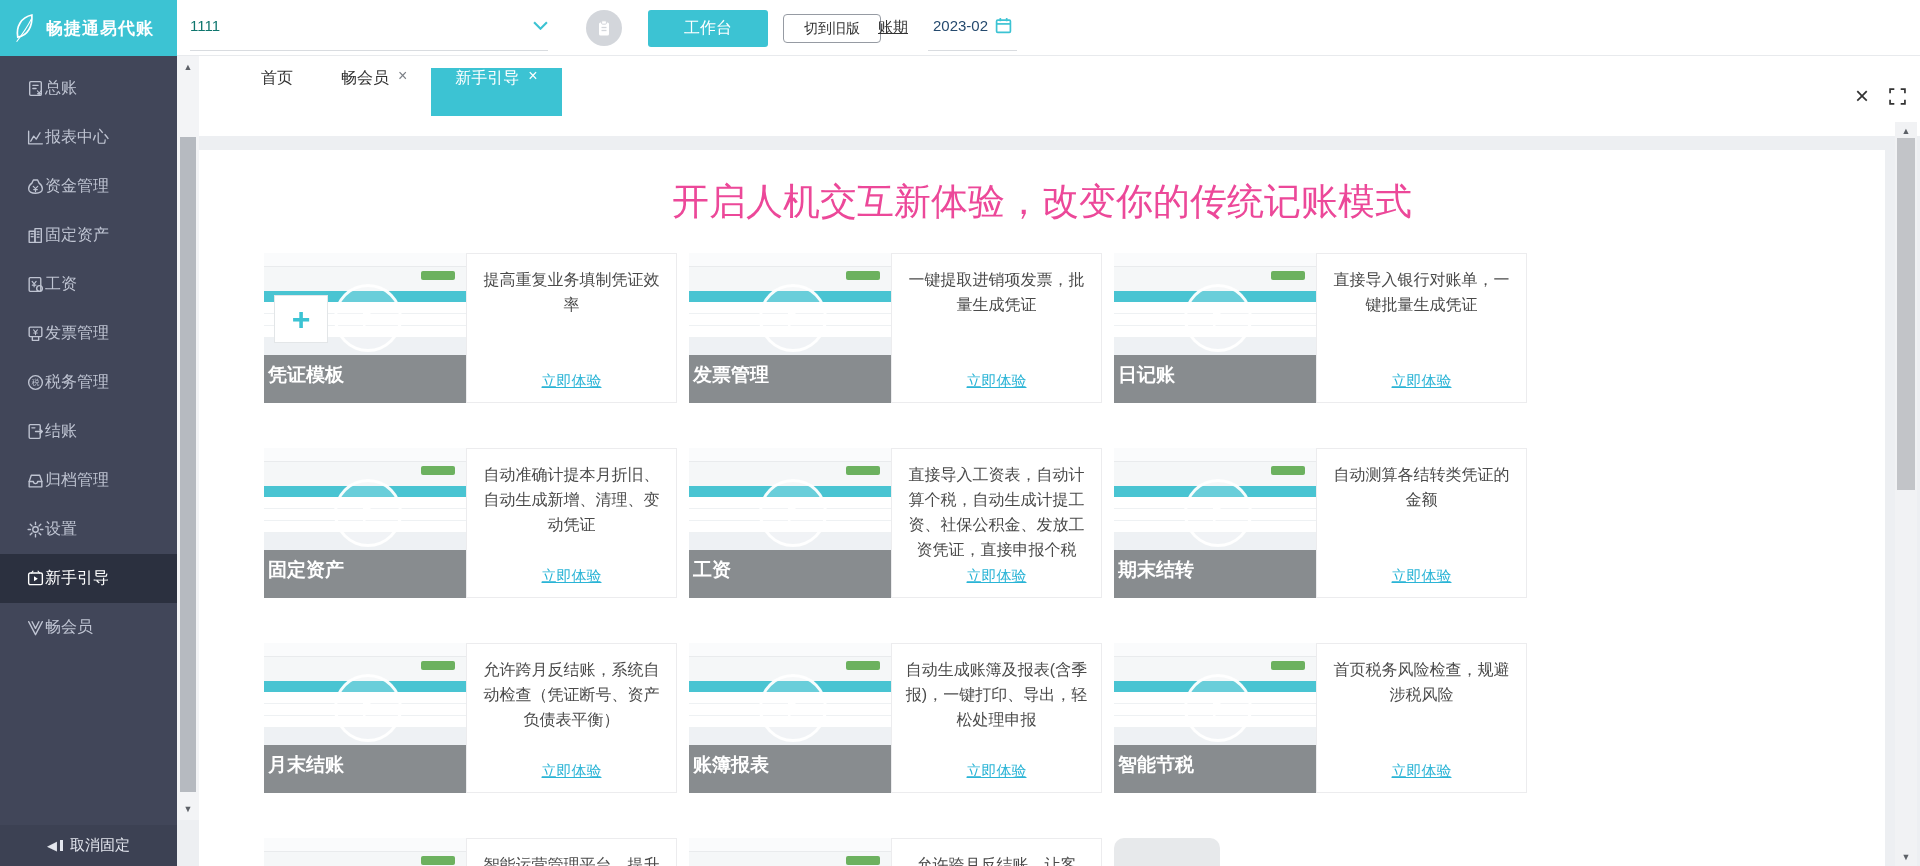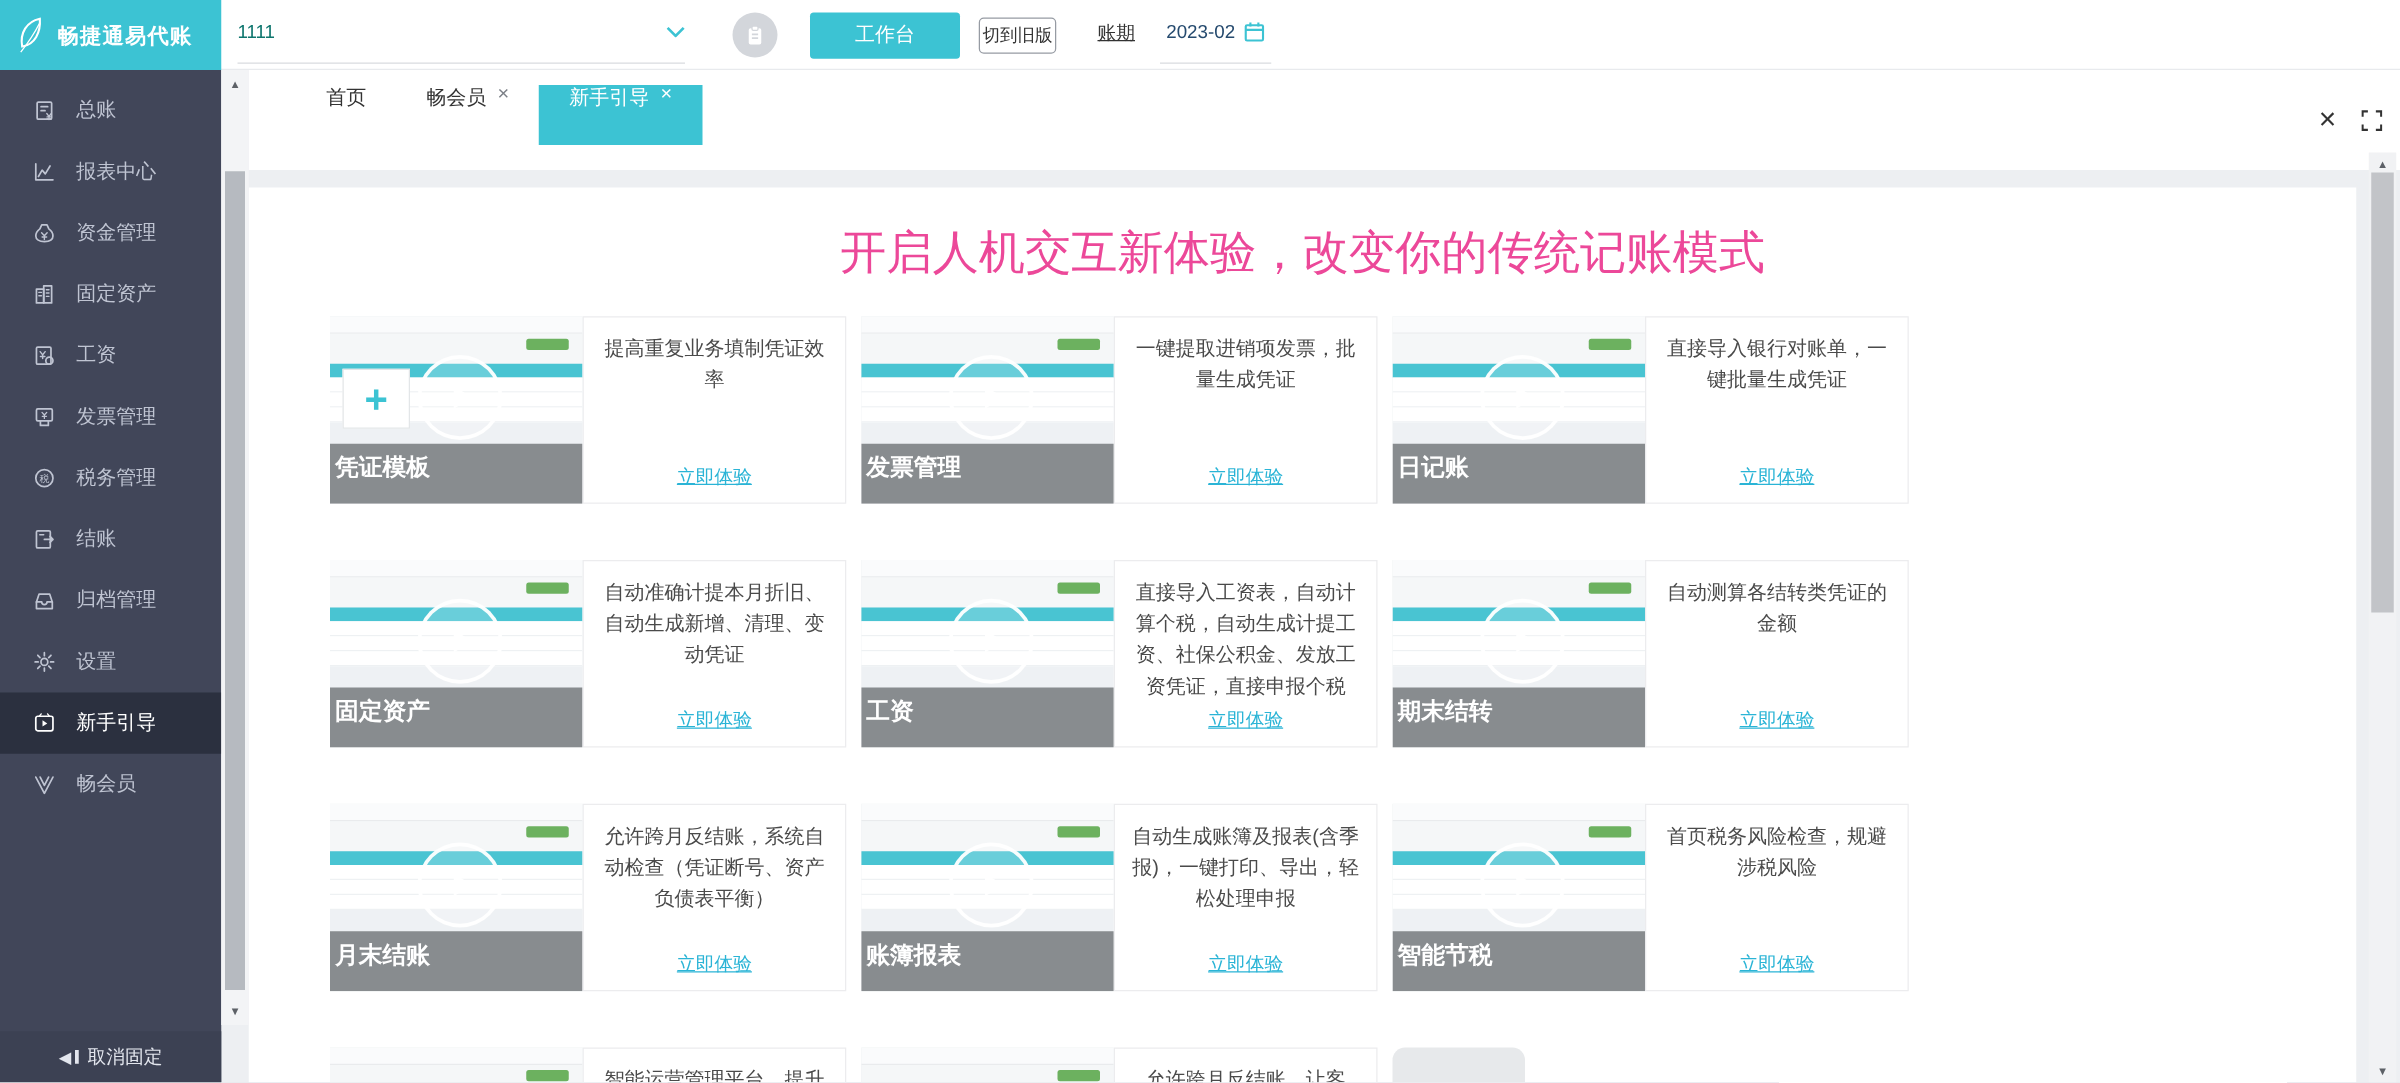--- a/index.html
+++ b/index.html
@@ -12,38 +12,38 @@
   .logo{position:absolute;left:0;top:0;width:177px;height:56px;background:#3cc3d3;
         display:flex;align-items:center;gap:8px;padding-left:12px;box-sizing:border-box;}
   .brand-name{color:#fff;font-size:17px;font-weight:bold;letter-spacing:1px;white-space:nowrap;}
   .company{position:absolute;left:190px;top:0;width:358px;height:50px;display:flex;
            align-items:center;justify-content:space-between;border-bottom:1px solid #d9dce0;}
   .company-value{font-size:15px;color:#0f766e;}
   .clipboard{position:absolute;left:586px;top:10px;width:36px;height:36px;border-radius:50%;
              background:#d3d6db;display:flex;align-items:center;justify-content:center;}
   .btn-workbench{position:absolute;left:648px;top:10px;width:120px;height:37px;background:#3cc3d3;
                  color:#fff;font-size:16px;border:none;border-radius:3px;font-family:inherit;cursor:pointer;}
-  .btn-old{position:absolute;left:783px;top:14px;height:29px;padding:0 2px;background:#fff;
+  .btn-old{position:absolute;left:783px;top:14px;height:29px;padding:0 20px;background:#fff;
            border:1px solid #969ba3;border-radius:4px;font-size:14px;color:#333;font-family:inherit;cursor:pointer;}
   .period-label{position:absolute;left:878px;top:0;height:56px;line-height:54px;font-size:15px;color:#333;text-decoration:underline;}
   .period-box{position:absolute;left:928px;top:0;height:50px;display:flex;align-items:center;gap:7px;
               border-bottom:1px solid #d9dce0;padding:0 5px;}
   .period-value{font-size:15px;color:#254a6e;}
   .header-right{position:absolute;right:70px;top:0;height:56px;display:flex;align-items:center;gap:15px;}
   .support{display:flex;align-items:center;gap:6px;font-size:15px;color:#333;cursor:pointer;}
   .hdr-divider{width:1px;height:18px;background:#dfe2e6;}
   .avatar{width:34px;height:34px;border-radius:50%;background:#e9ebee;position:relative;overflow:hidden;}
   .avatar::before{content:"";position:absolute;left:11px;top:6px;width:12px;height:12px;border-radius:50%;background:#c4c8cf;}
   .avatar::after{content:"";position:absolute;left:6px;top:20px;width:22px;height:13px;border-radius:11px 11px 0 0;background:#c4c8cf;}
   .username{font-size:15px;color:#333;}
 
   
   .sidebar{position:absolute;left:0;top:56px;width:177px;bottom:0;background:#414659;z-index:4;}
   .side-nav{position:absolute;top:8px;left:0;right:0;}
-  .side-item{height:49px;display:flex;align-items:center;padding-left:26px;gap:16px;
+  .side-item{height:49px;display:flex;align-items:center;padding-left:26px;
              color:#bfc4d2;font-size:16px;cursor:pointer;}
   .side-item svg{flex:none;}
   .side-item.selected{background:#2b303f;color:#fff;}
   .pin-bar{position:absolute;left:0;right:0;bottom:0;height:41px;background:#3c4153;display:flex;
            align-items:center;justify-content:center;gap:3px;color:#e3e6ee;font-size:15px;cursor:pointer;}
   .pin-glyph{font-size:13px;line-height:1;}
   .pin-bar2{width:3px;height:11px;background:#e3e6ee;margin-right:4px;}
 
   
   .side-scrollbar{position:absolute;left:177px;top:56px;width:22px;height:764px;background:#f3f4f6;z-index:5;}

